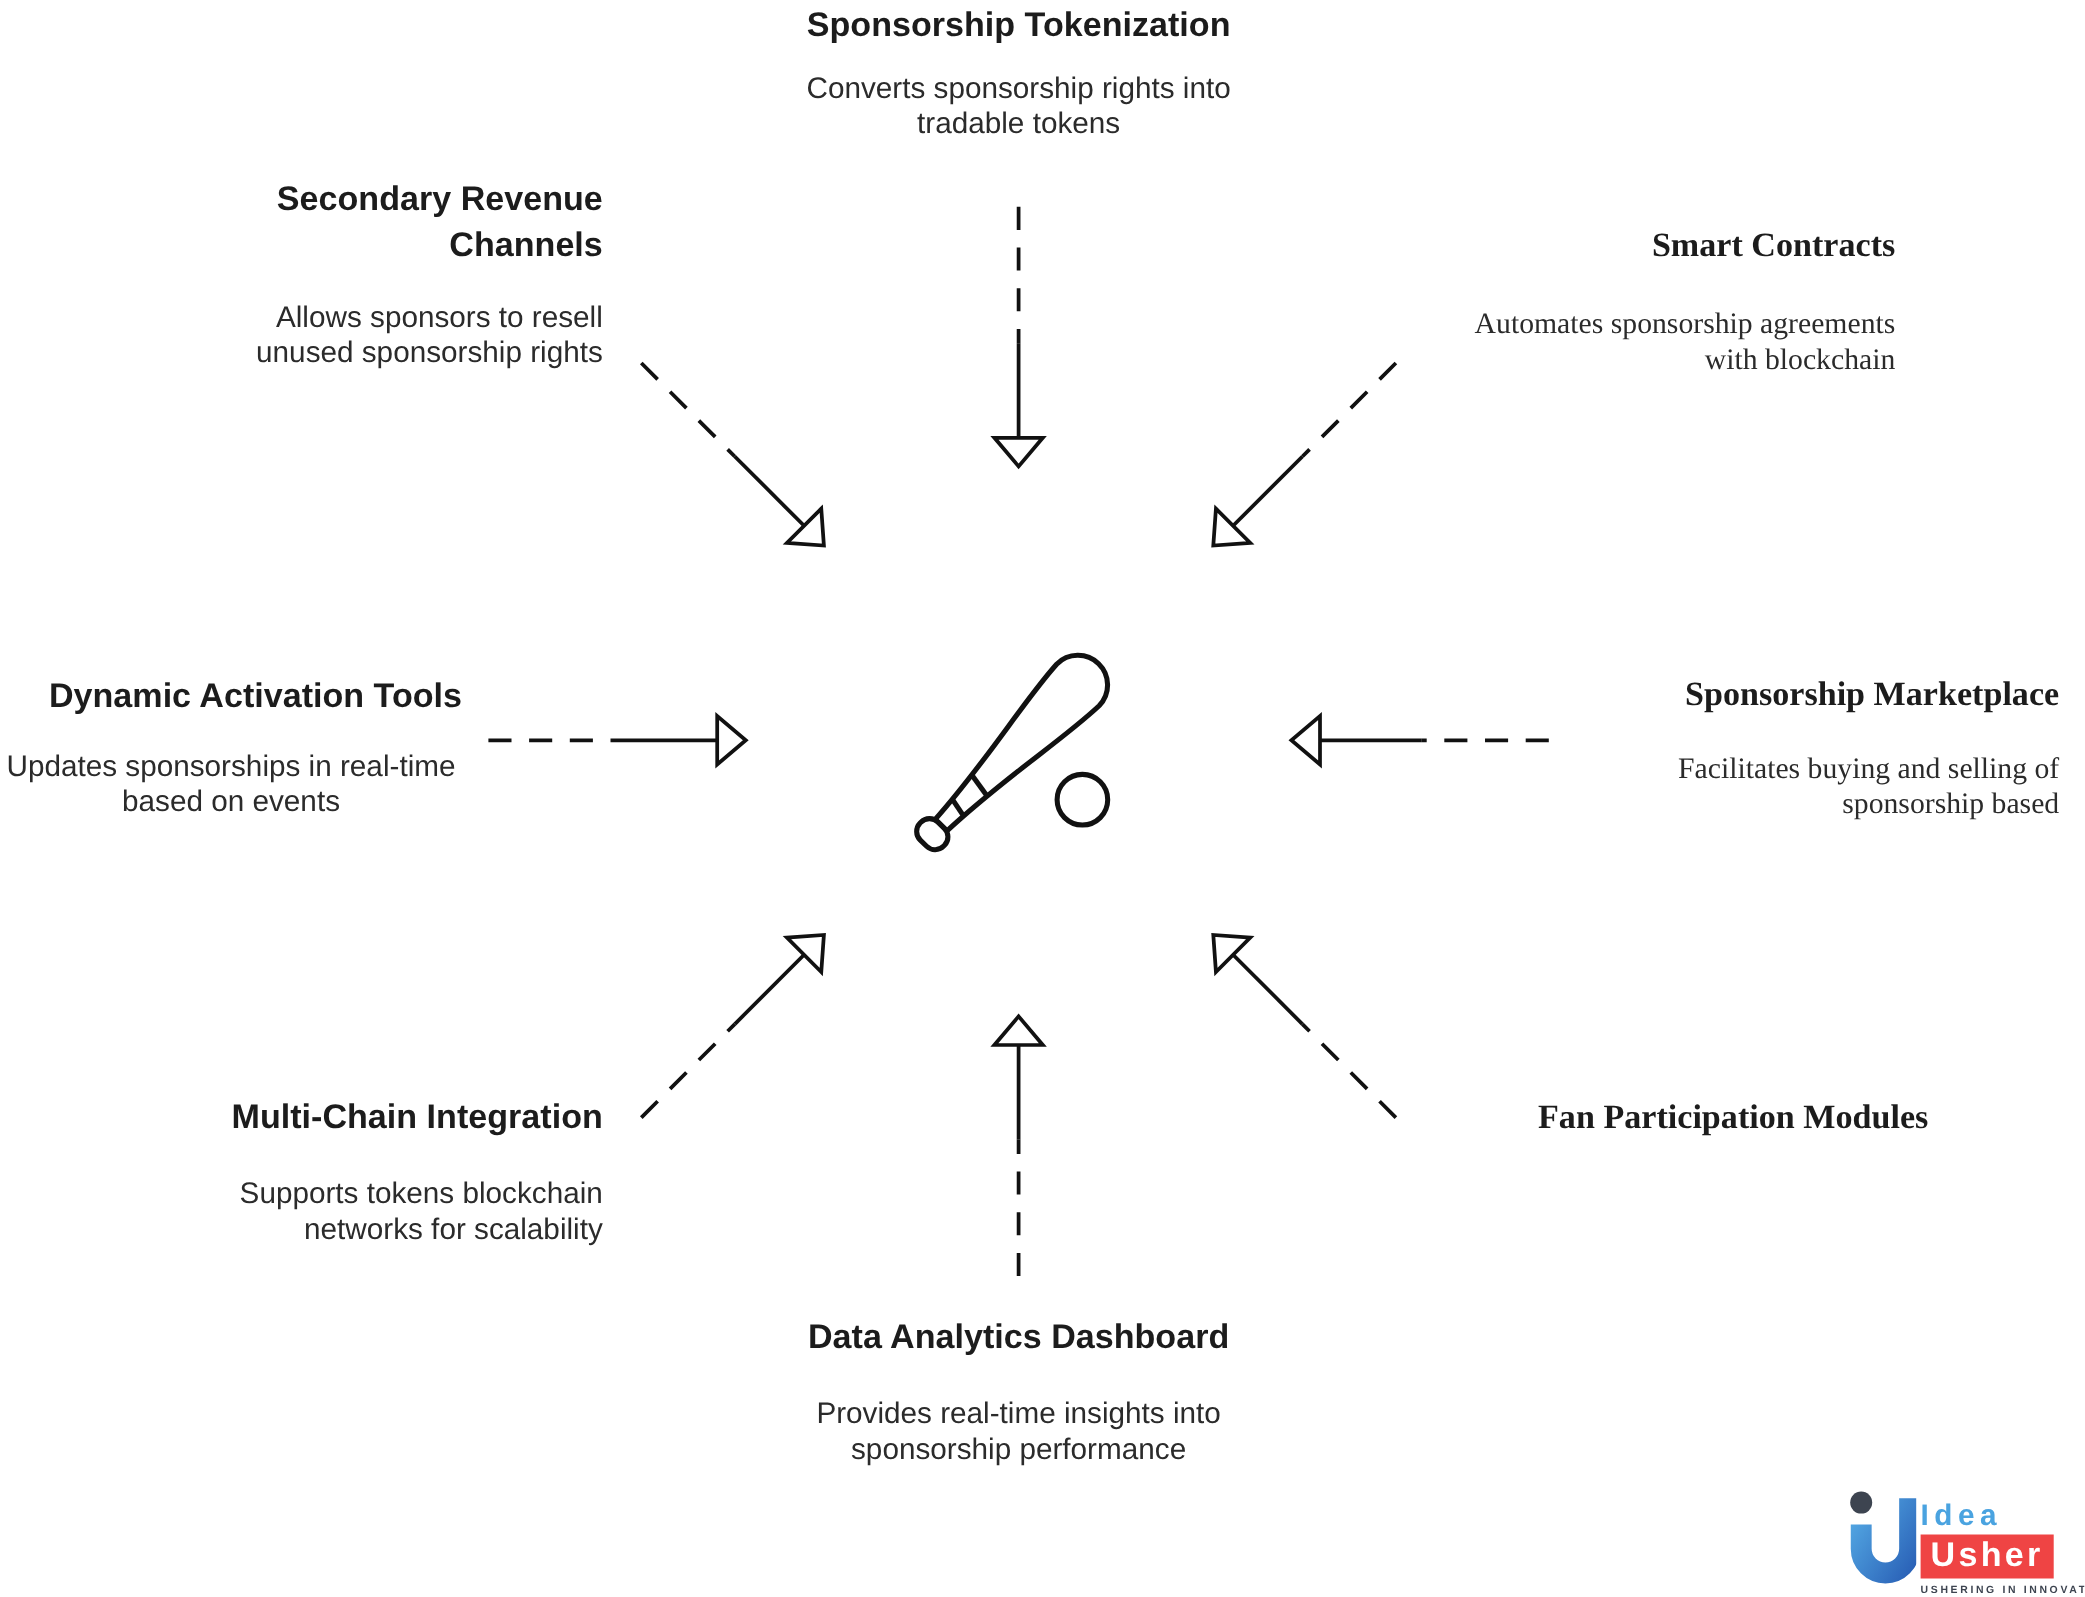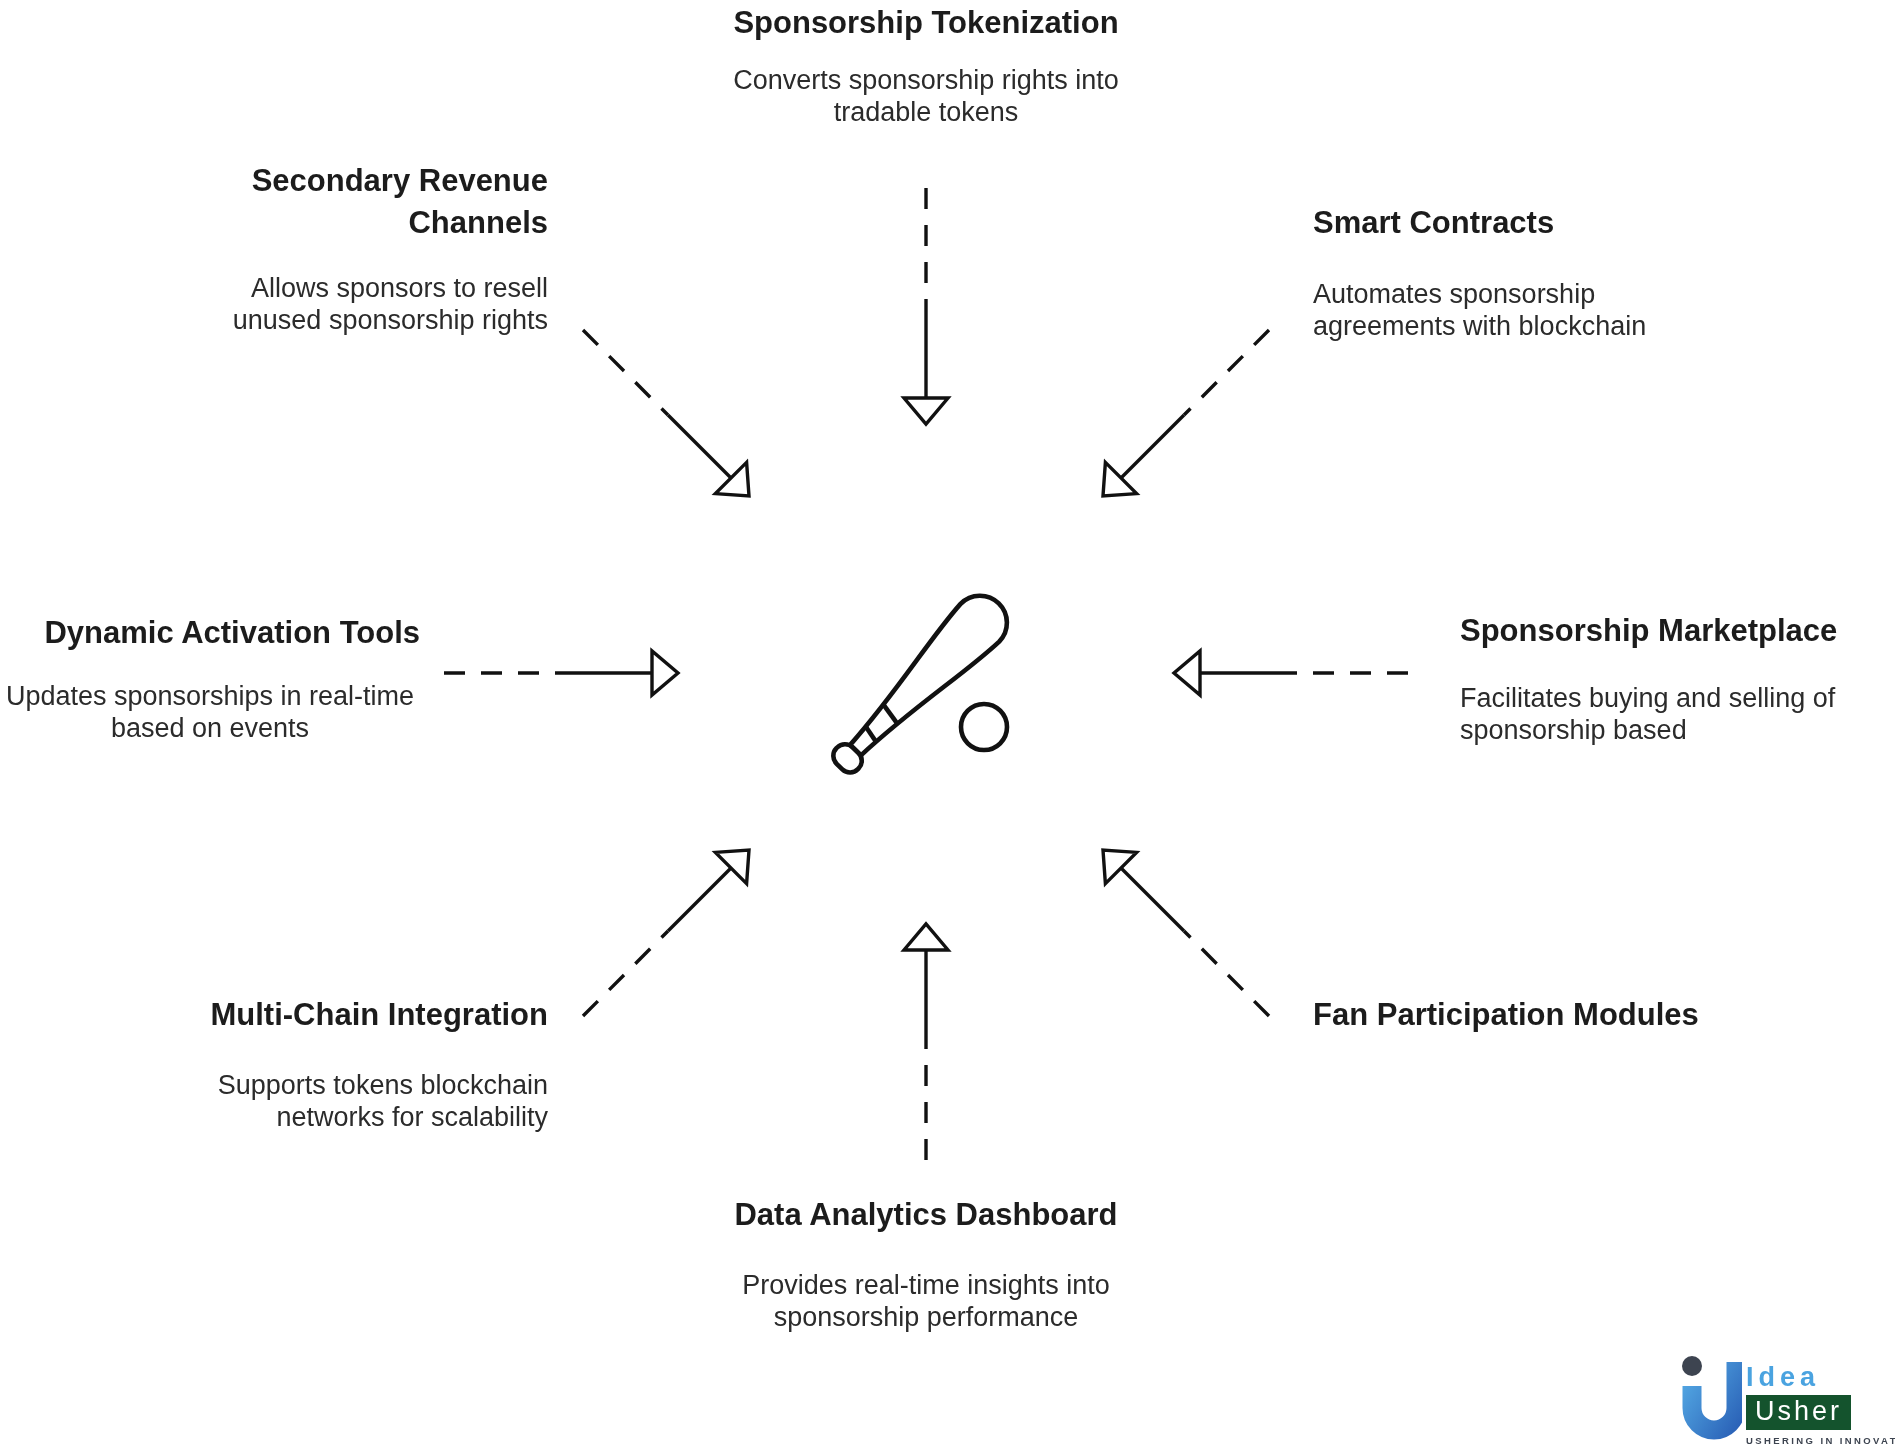--- a/index.html
+++ b/index.html
@@ -19,21 +19,21 @@
     color:#1c1c1c;
     margin:0;
   }
   .feature .desc{
     font-size:27px;
     line-height:1.2;
     color:#2b2b2b;
     margin:0;
   }
   .align-right{text-align:right;}
-  .align-left{text-align:left;}
+  .align-left{text-align:right;font-family:Liberation Serif, serif;}
   .align-center{text-align:center;}
 
   
   .f-top{left:626px;top:2px;width:600px;}
   .f-top .desc{margin-top:20px;display:inline-block;max-width:400px;}
   .f-top-left{left:188px;top:160px;width:360px;}
   .f-top-left .desc{margin-top:28px;}
   .f-top-right{left:1313px;top:202px;width:410px;}
   .f-top-right .desc{margin-top:34px;}
   .f-left{left:0px;top:612px;width:420px;}
@@ -55,22 +55,22 @@
     display:flex;align-items:flex-start;
   }
   #logo .uglyph{flex:0 0 auto;}
   #logo .lcol{margin-left:4px;display:flex;flex-direction:column;align-items:flex-start;}
   #logo .idea{
     font-weight:bold;font-size:27px;letter-spacing:5px;
     color:#4aa3e0;line-height:1;margin-top:14px;
   }
   #logo .usher{
     margin-top:4px;
-    background:#14532d;color:#ffffff;
-    font-weight:normal;font-size:27px;letter-spacing:3px;
+    background:#ef4444;color:#ffffff;
+    font-weight:bold;font-size:31px;letter-spacing:3px;
     line-height:1.15;padding:1px 9px 3px 9px;
   }
   #logo .tagline{
     margin-top:5px;
     font-size:9.5px;font-weight:bold;letter-spacing:2.4px;
     color:#3d4450;white-space:nowrap;
   }
 </style>
 </head>
 <body>

